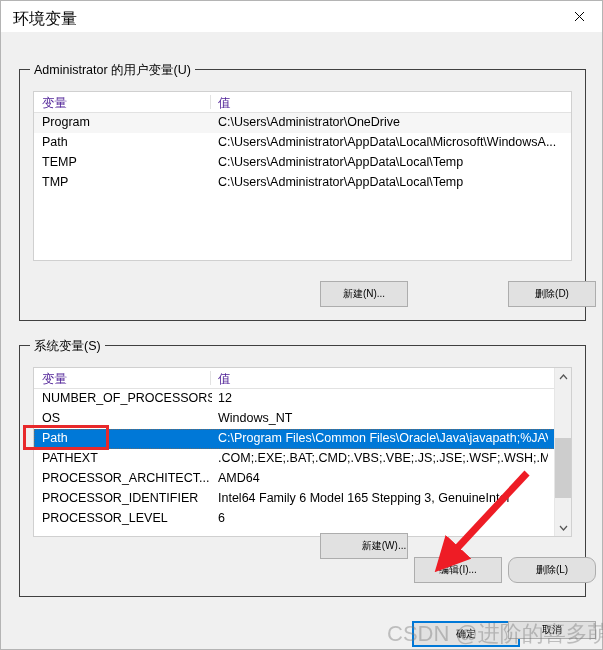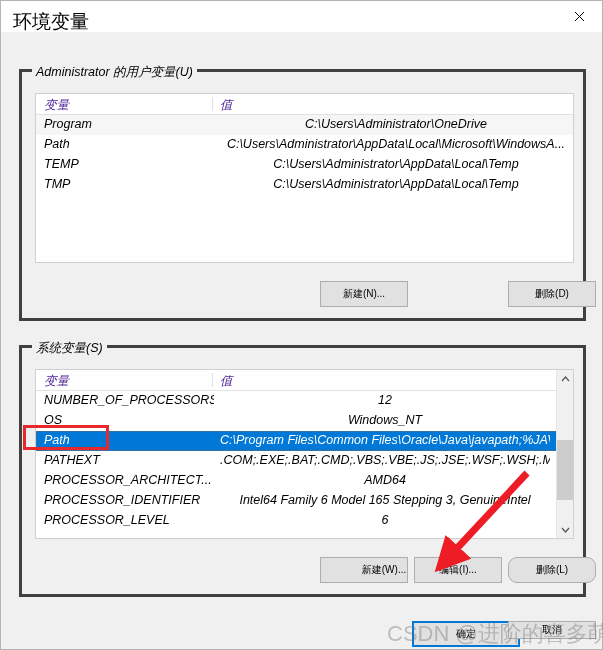--- a/index.html
+++ b/index.html
@@ -33,43 +33,42 @@
     left: 0; top: 0;
     width: 100%;
     height: 31px;
     background: #ffffff;
     box-sizing: border-box;
   }
   #title-text {
     position: absolute;
     left: 12px;
     top: 8px;
-    font-size: 19px;
+    font-size: 16px;
     color: #000;
     white-space: nowrap;
   }
   #close-btn {
     position: absolute;
     right: 0;
     top: 0;
     width: 46px;
     height: 31px;
     display: flex;
     align-items: center;
     justify-content: center;
     cursor: default;
   }
   #close-btn svg { display:block; }
 
   
   .groupbox {
     position: absolute;
-    border: 3px solid #404040;
-    box-sizing: border-box;
-    font-style: italic;
+    border: 1px solid #404040;
+    box-sizing: border-box;
   }
   .group-label {
     position: absolute;
     top: -8px;
     left: 10px;
     background: #f0f0f0;
     padding: 0 4px;
     font-size: 12.5px;
     color: #000;
     white-space: nowrap;
@@ -142,21 +141,21 @@
   }
   .lv-row .cell {
     position: absolute;
     top: 2px;
     font-size: 12.5px;
     overflow: hidden;
     text-overflow: clip;
     white-space: nowrap;
   }
   .lv-row .cell.c1 { left: 8px; width: 170px; }
-  .lv-row .cell.c2 { left: 184px; width: 352px; text-align: center; }
+  .lv-row .cell.c2 { left: 184px; width: 352px; }
   #sys-list .lv-row .cell.c2 { width: 330px; }
 
   
   .vscroll {
     position: absolute;
     right: 0;
     top: 0;
     width: 17px;
     height: 100%;
     background: #f0f0f0;
@@ -199,21 +198,21 @@
     white-space: nowrap;
     cursor: default;
     padding: 0;
   }
   .btn.row-btn { width: 88px; }
 
   #user-btn-new  { left: 319px; top: 280px; }
   #user-btn-edit { left: 413px; top: 280px; }
   #user-btn-del  { left: 507px; top: 280px; }
 
-  #sys-btn-new  { left: 319px; top: 556px; padding-left: 40px; }
+  #sys-btn-new  { left: 319px; top: 532px; padding-left: 40px; }
   #sys-btn-edit { left: 413px; top: 556px; }
   #sys-btn-del  { left: 507px; top: 556px; border-radius: 9px; }
 
   #ok-btn {
     left: 411px;
     top: 620px;
     width: 108px;
     height: 26px;
     background: #e1e1e1;
     border: 2px solid #0078d7;

